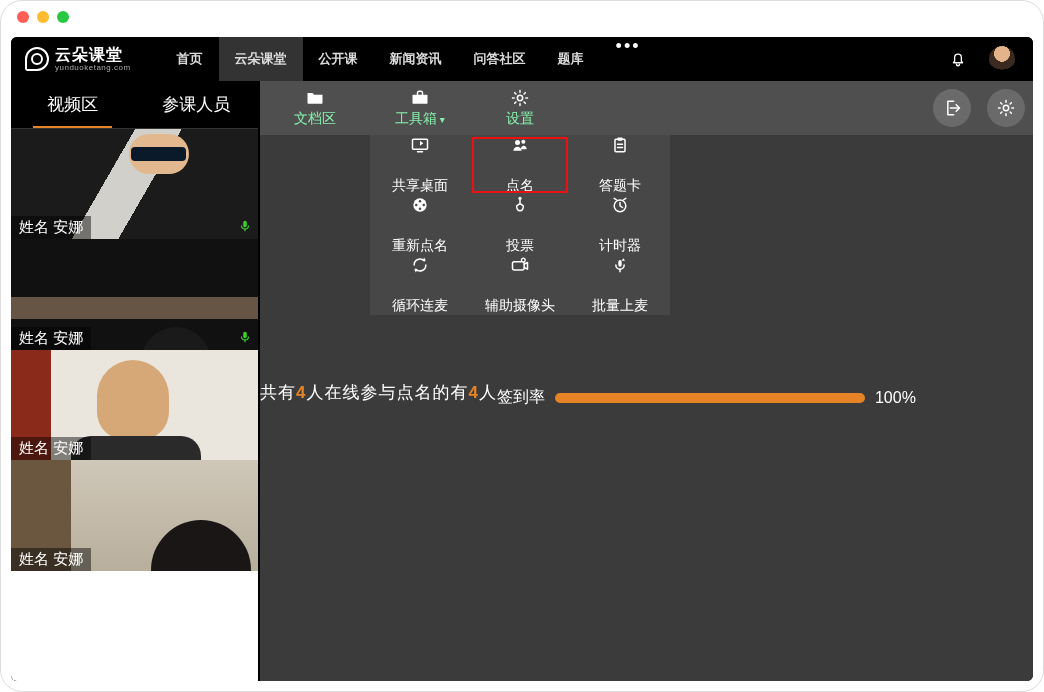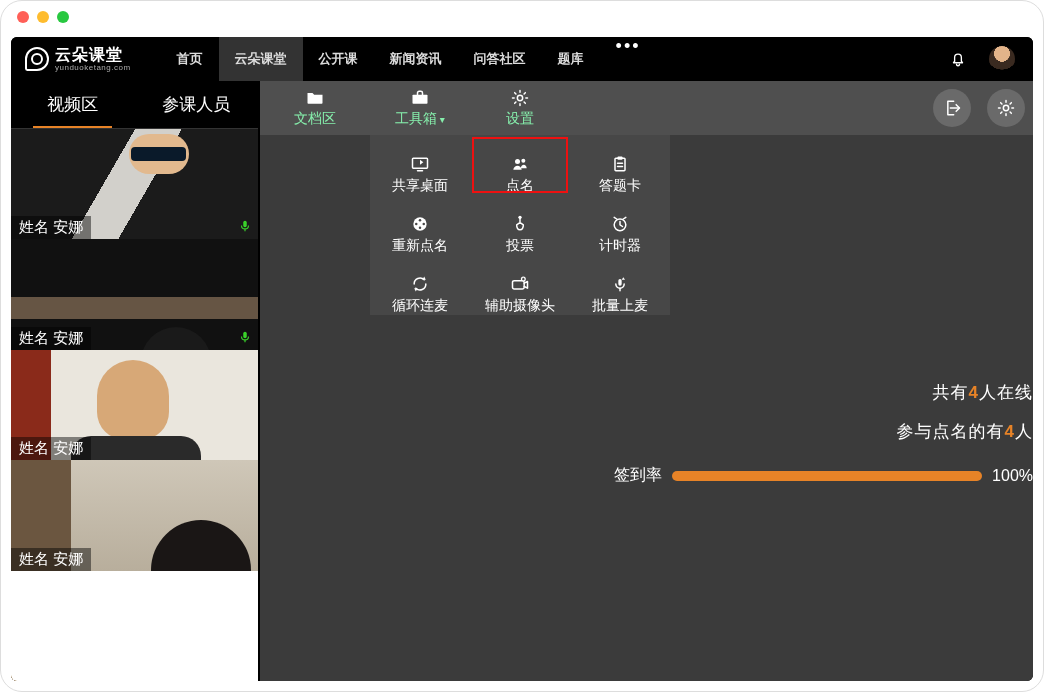--- a/index.html
+++ b/index.html
@@ -129,31 +129,31 @@
   .round-btn svg { width: 20px; height: 20px; }
 
   
   .dropdown {
     position: absolute; left: 110px; top: 54px;
     background: #474747; color: #fff;
     display: grid; grid-template-columns: repeat(3, 100px);
     z-index: 5;
   }
   .dd-item {
-    height: 60px; display: flex; flex-direction: column; align-items: center; justify-content: flex-end;
+    height: 60px; display: flex; flex-direction: column; align-items: center; justify-content: space-between;
     gap: 3px; font-size: 14px; cursor: pointer;
   }
   .dd-item svg { width: 22px; height: 20px; }
   .dd-item.highlight { outline: 2px solid #e11; outline-offset: -4px; }
 
   
   .rollcall {
     position: absolute; left: 0; right: 0; top: 300px;
     color: #fff; font-size: 17px;
-    display: flex; flex-direction: column; align-items: flex-end; gap: 16px;
+    display: flex; flex-direction: row; align-items: flex-start; gap: 0;
   }
   .rc-line { letter-spacing: 1px; }
   .rc-num { color: #e78327; font-weight: 700; }
   .progress-row { display: flex; align-items: center; gap: 10px; margin-top: 6px; }
   .pr-label { font-size: 16px; }
   .progress { width: 310px; height: 10px; background: #e78327; border-radius: 6px; }
   .pr-pct { font-size: 16px; }
   .restart-btn {
     margin-top: 24px;
     width: 168px; height: 42px; border-radius: 22px;

